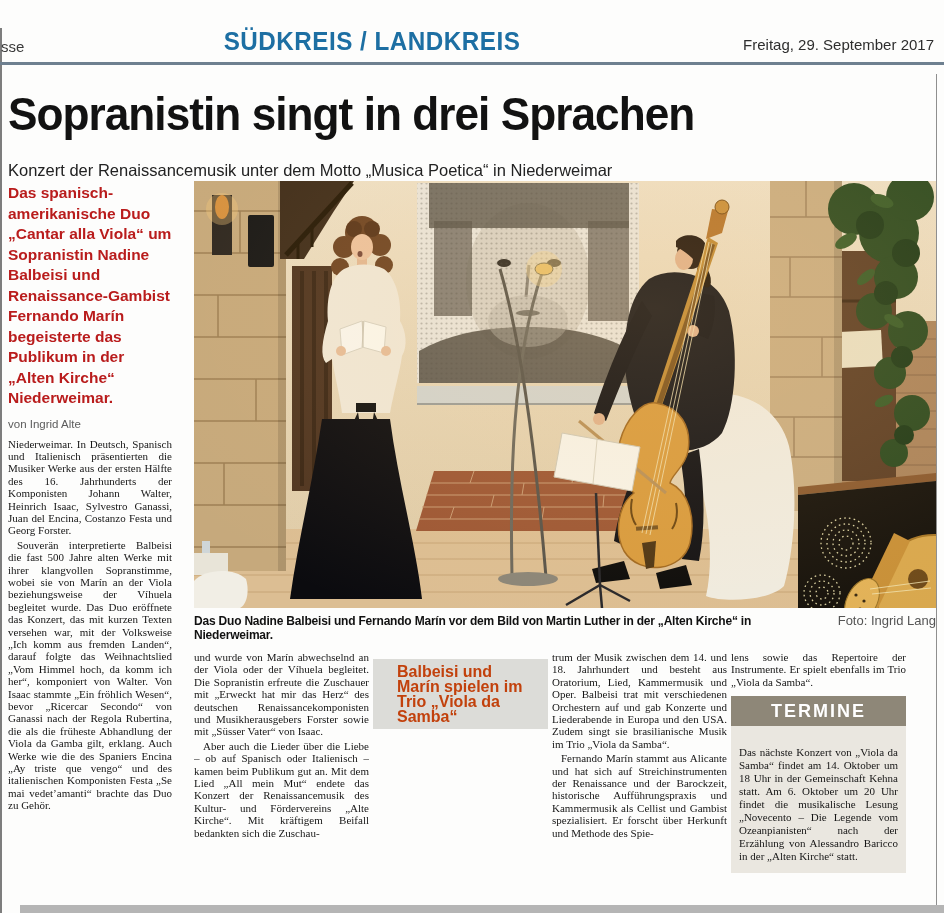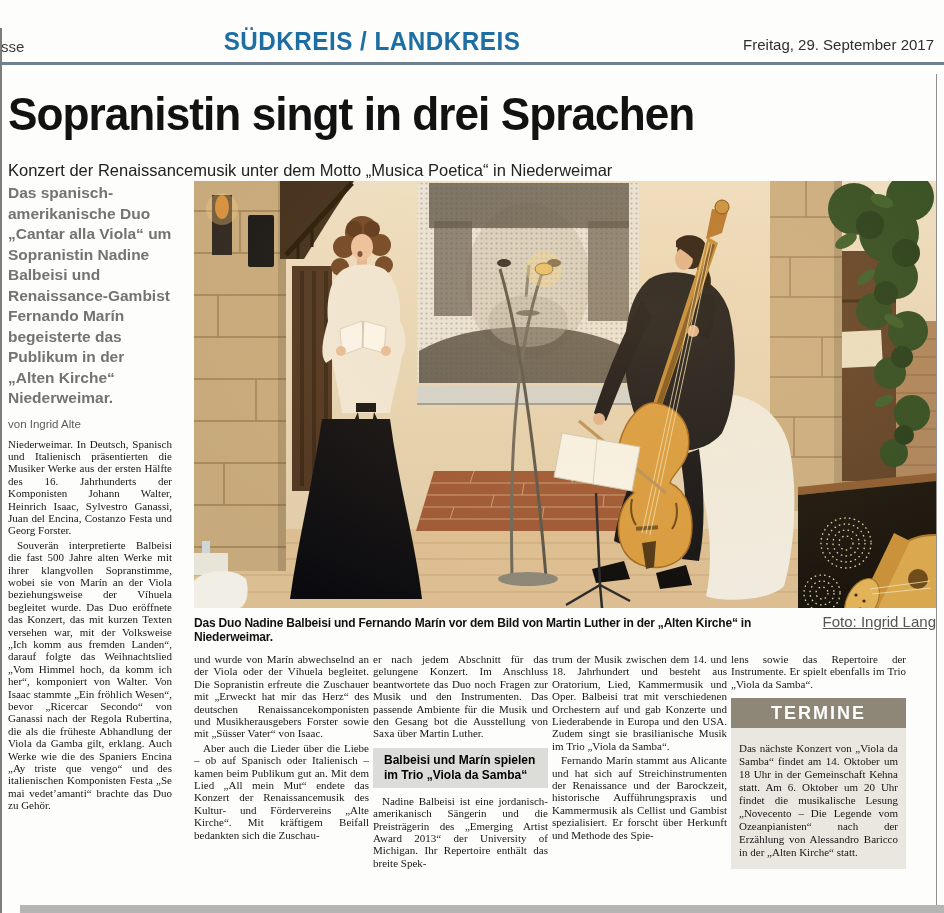--- a/index.html
+++ b/index.html
@@ -16,41 +16,41 @@
               font-size:25px;font-weight:bold;color:#1d6fa3;letter-spacing:.5px;white-space:nowrap;}
   .mast-date{position:absolute;right:10px;top:36px;font-size:15px;color:#2e2e2e;}
   
   .headline{position:absolute;left:8px;top:88px;font-size:46px;line-height:52px;font-weight:bold;
             color:#121212;letter-spacing:-1px;transform:scaleX(.96);transform-origin:left top;white-space:nowrap;}
   .subhead{position:absolute;left:8px;top:149px;font-size:16.5px;color:#222;margin-top:12px;}
   
   .content{position:absolute;left:8px;top:181px;width:928px;display:flex;}
   .col1{width:176px;margin-right:10px;height:724px;overflow:hidden;}
   .rightblock{width:742px;margin-left:12px;}
-  .lead{font-weight:bold;font-size:15.5px;line-height:20.5px;color:#737373;margin:2px 0 0 0;text-align:left;}
+  .lead{font-weight:bold;font-size:15.5px;line-height:20.5px;color:#b91c1c;margin:2px 0 0 0;text-align:left;}
   .byline{font-size:11.5px;color:#5c5c5c;margin:9px 0 8px 0;}
   .bodytext{font-family:"Liberation Serif",serif;font-size:11px;line-height:12.4px;
             text-align:justify;color:#161616;margin:0;}
   .bodytext + .bodytext{margin-top:2px;}
   .ind{text-indent:9px;}
   .leadin{font-weight:normal;}
   
   .photo{width:742px;height:427px;display:block;background:#e6d8bc;}
   .caption-row{display:flex;justify-content:space-between;align-items:baseline;margin-top:5px;width:742px;}
   .caption{font-size:12px;font-weight:bold;color:#111;letter-spacing:-.2px;}
-  .credit{font-size:15px;color:#555;white-space:nowrap;margin-left:10px;text-decoration:underline;}
+  .credit{font-size:13px;color:#555;white-space:nowrap;margin-left:10px;}
   
   .under{margin-top:9px;display:grid;grid-template-columns:repeat(4,175px);column-gap:4px;height:268px;}
   .ucol{overflow:hidden;}
-  .boxhead{background:#dcdcd8;padding:5px 11px;margin:8px 0 7px 0;font-weight:bold;font-size:12px;
-           line-height:15px;color:#000000;}
+  .boxhead{background:#dcdcd8;padding:5px 24px;margin:8px 0 7px 0;font-weight:bold;font-size:16px;
+           line-height:15px;color:#c2410c;}
   .termine{margin-top:8px;}
   .termine-title{background:#8e8778;color:#fff;text-align:center;font-weight:bold;font-size:18px;
                  letter-spacing:2px;padding:5px 0 4px 0;}
-  .termine-body{background:#eae7e0;padding:14px 8px 10px 8px;font-family:"Liberation Serif",serif;
+  .termine-body{background:#eae7e0;padding:20px 8px 10px 8px;font-family:"Liberation Serif",serif;
                 font-size:11px;line-height:13px;text-align:justify;color:#161616;}
 </style>
 </head>
 <body>
 
 <div class="page">
 
   <div class="border-left"></div>
   <div class="border-right"></div>
 
@@ -356,23 +356,21 @@
         <span class="caption">Das Duo Nadine Balbeisi und Fernando Marín vor dem Bild von Martin Luther in der „Alten Kirche“ in Niederweimar.</span>
         <span class="credit">Foto: Ingrid Lang</span>
       </div>
 
       <div class="under">
         <div class="ucol">
           <p class="bodytext">und wurde von Marín abwechselnd an der Viola oder der Víhuela begleitet. Die Sopranistin erfreute die Zuschauer mit „Erweckt hat mir das Herz“ des deutschen Renaissancekomponisten und Musikherausgebers Forster sowie mit „Süsser Vater“ von Isaac.</p>
           <p class="bodytext ind">Aber auch die Lieder über die Liebe – ob auf Spanisch oder Italienisch – kamen beim Publikum gut an. Mit dem Lied „All mein Mut“ endete das Konzert der Renaissancemusik des Kultur- und Fördervereins „Alte Kirche“. Mit kräftigem Beifall bedankten sich die Zuschau-</p>
         </div>
         <div class="ucol">
-          <p class="bodytext">er nach jedem Abschnitt für das gelungene Konzert. Im Anschluss beantwortete das Duo noch Fragen zur Musik und den Instrumenten. Das passende Ambiente für die Musik und den Gesang bot die Ausstellung von Saxa über Martin Luther.</p>
           <div class="boxhead">Balbeisi und Marín spielen im Trio „Viola da Samba“</div>
-          <p class="bodytext ind">Nadine Balbeisi ist eine jordanisch-amerikanisch Sängerin und die Preisträgerin des „Emerging Artist Award 2013“ der University of Michigan. Ihr Repertoire enthält das breite Spek-</p>
         </div>
         <div class="ucol">
           <p class="bodytext">trum der Musik zwischen dem 14. und 18. Jahrhundert und besteht aus Oratorium, Lied, Kammermusik und Oper. Balbeisi trat mit verschiedenen Orchestern auf und gab Konzerte und Liederabende in Europa und den USA. Zudem singt sie brasilianische Musik im Trio „Viola da Samba“.</p>
           <p class="bodytext ind">Fernando Marín stammt aus Alicante und hat sich auf Streichinstrumenten der Renaissance und der Barockzeit, historische Aufführungspraxis und Kammermusik als Cellist und Gambist spezialisiert. Er forscht über Herkunft und Methode des Spie-</p>
         </div>
         <div class="ucol">
           <p class="bodytext">lens sowie das Repertoire der Instrumente. Er spielt ebenfalls im Trio „Viola da Samba“.</p>
           <div class="termine">
             <div class="termine-title">TERMINE</div>
             <div class="termine-body">Das nächste Konzert von „Viola da Samba“ findet am 14. Oktober um 18 Uhr in der Gemeinschaft Kehna statt. Am 6. Oktober um 20 Uhr findet die musikalische Lesung „Novecento – Die Legende vom Ozeanpianisten“ nach der Erzählung von Alessandro Baricco in der „Alten Kirche“ statt.</div>

